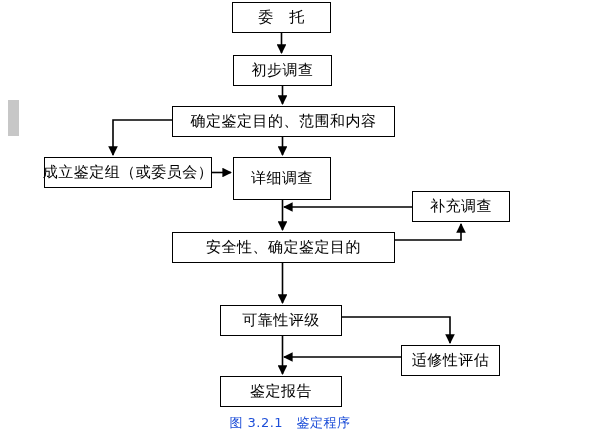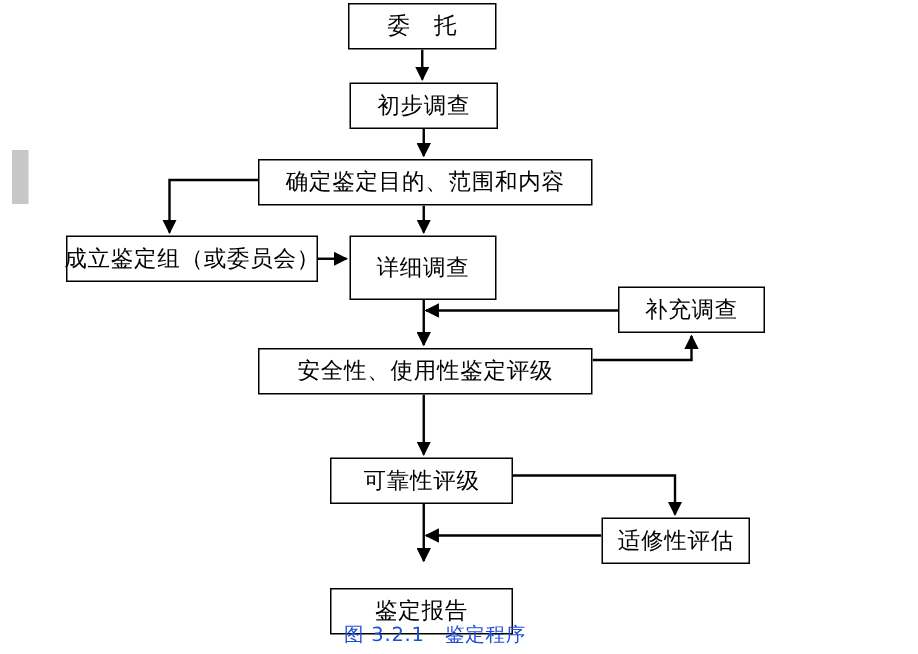--- a/index.html
+++ b/index.html
@@ -106,23 +106,23 @@
   <div class="node" style="left:172px; top:106px; width:223px; height:31px;">确定鉴定目的、范围和内容</div>
 
   <div class="node" style="left:233px; top:55px; width:99px; height:31px;">初步调查</div>
 
   <div class="node" style="left:28px; top:157px; width:168px; height:31px;margin-left:16px;">成立鉴定组（或委员会）</div>
 
   <div class="node" style="left:233px; top:157px; width:98px; height:43px;">详细调查</div>
 
   <div class="node" style="left:412px; top:191px; width:98px; height:31px;">补充调查</div>
 
-  <div class="node" style="left:172px; top:232px; width:223px; height:31px;">安全性、使用性鉴定评级</div>
+  <div class="node" style="left:172px; top:232px; width:223px; height:31px;">安全性、确定鉴定目的</div>
 
   <div class="node" style="left:220px; top:305px; width:122px; height:31px;">可靠性评级</div>
 
   <div class="node" style="left:401px; top:345px; width:99px; height:31px;">适修性评估</div>
 
-  <div class="node" style="left:220px; top:376px; width:122px; height:31px;margin-top:16px;">鉴定报告</div>
+  <div class="node" style="left:220px; top:376px; width:122px; height:31px;">鉴定报告</div>
 
   <div class="caption">图 3.2.1　鉴定程序</div>
 
 </div>
 
 </body></html>

